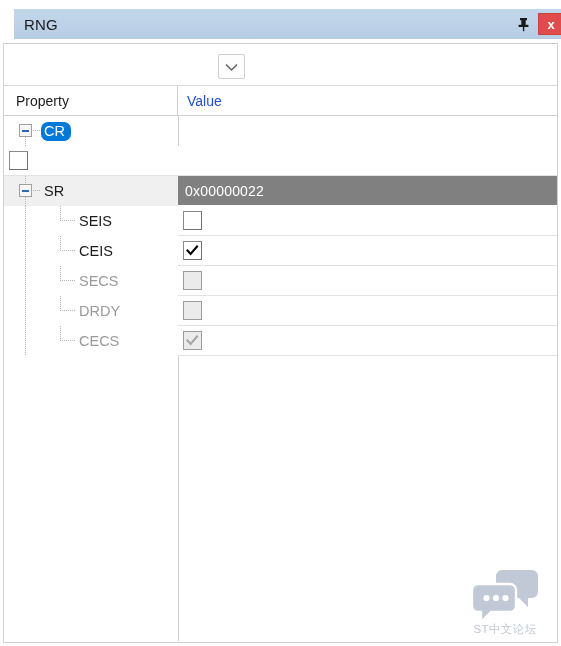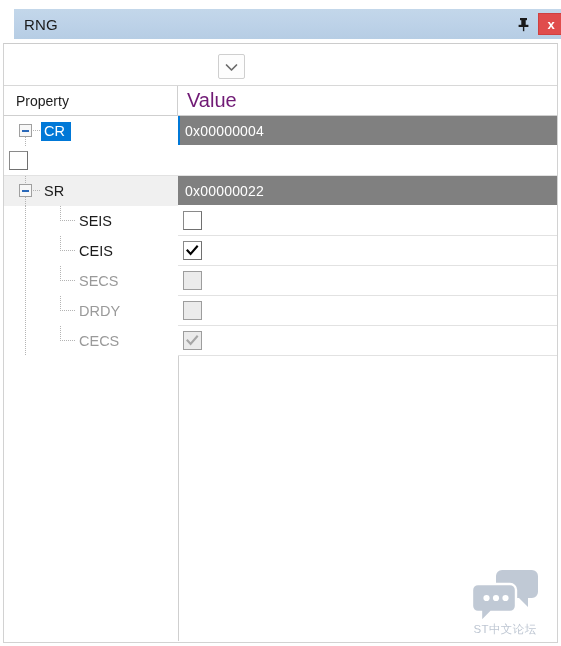--- a/index.html
+++ b/index.html
@@ -89,22 +89,22 @@
     padding-left: 12px;
     font-size: 14px;
     color: #1c1c1c;
     border-right: 1px solid #cfcfcf;
     text-align: right;
   }
   .hdr-val {
     flex: 1;
     display: flex; align-items: center;
     padding-left: 9px;
-    font-size: 20px;
-    color: #701a75;
+    font-size: 14px;
+    color: #1d4ed8;
   }
 
   
   .grid-body {
     position: relative;
     height: 525px;
     background: #ffffff;
   }
   .vline {
     position: absolute;
@@ -133,21 +133,21 @@
   .guides { position: absolute; left: 0; top: 0; bottom: 0; width: 174px; }
 
   .lbl {
     position: relative;
     font-size: 14.5px;
     color: #1b1b1b;
     white-space: nowrap;
     z-index: 2;
     padding: 0 3px;
   }
-  .lbl.root     { margin-left: 37px; }
+  .lbl.root     { margin-left: 37px; border-radius: 7px; }
   .lbl.child    { margin-left: 72px; }
   .lbl.disabled { color: #9a9a9a; }
   .lbl.selected {
     background: #0078d7;
     color: #ffffff;
     padding: 1px 6px 2px 3px;
   }
   .lbl.group-bg { background: #f0f0f0; }
 
   
@@ -280,24 +280,20 @@
         <div class="prop">
           <div class="guides">
             <div class="exp" style="left:15px; top:8px;">
               <span class="hbar"></span>
             </div>
             <div class="dots-h" style="left:29px; top:14px; width:9px;"></div>
             <div class="dots-v" style="left:21px; top:21px; height:9px;"></div>
           </div>
           <span class="lbl root selected">CR</span>
         </div>
-        <div class="val reg">
-          <div class="val-inner-edge"></div>
-          <span class="valtext">0x00000004</span>
-        </div>
       </div>
 
 
       <div class="row">
         <div class="val">
           <span class="chk"></span>
         </div>
       </div>
 
 

